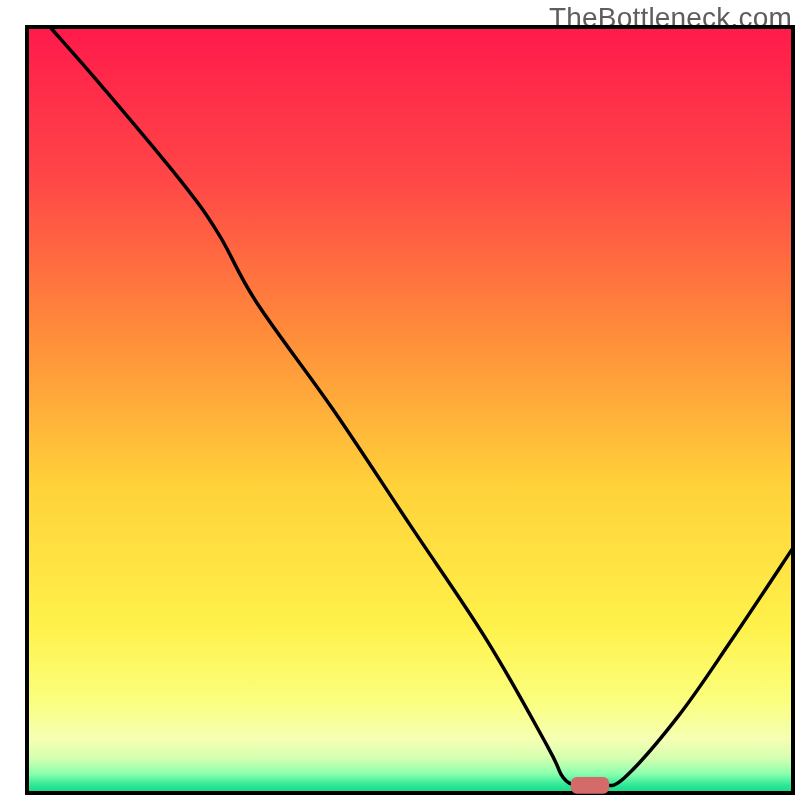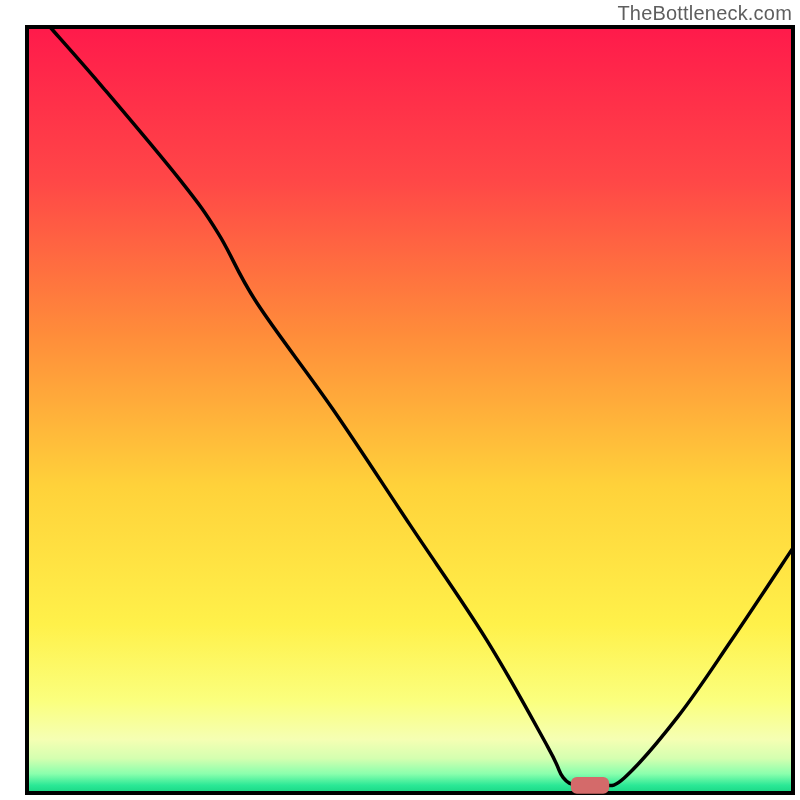--- a/index.html
+++ b/index.html
@@ -14,21 +14,21 @@
   .frame {
     position: relative;
     width: 800px;
     height: 800px;
     box-sizing: border-box;
   }
   .watermark {
     position: absolute;
     top: 2px;
     right: 8px;
-    font-size: 20px;
+    font-size: 28px;
     font-weight: 400;
     color: #5e5e5e;
     letter-spacing: 0.2px;
   }
   svg.chart {
     position: absolute;
     left: 0;
     top: 0;
     width: 800px;
     height: 800px;

